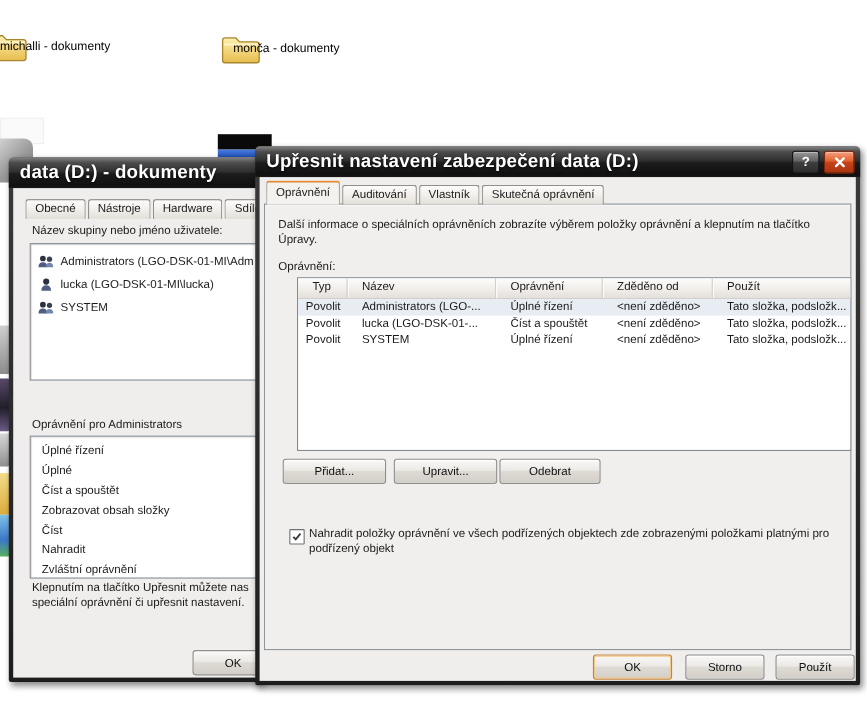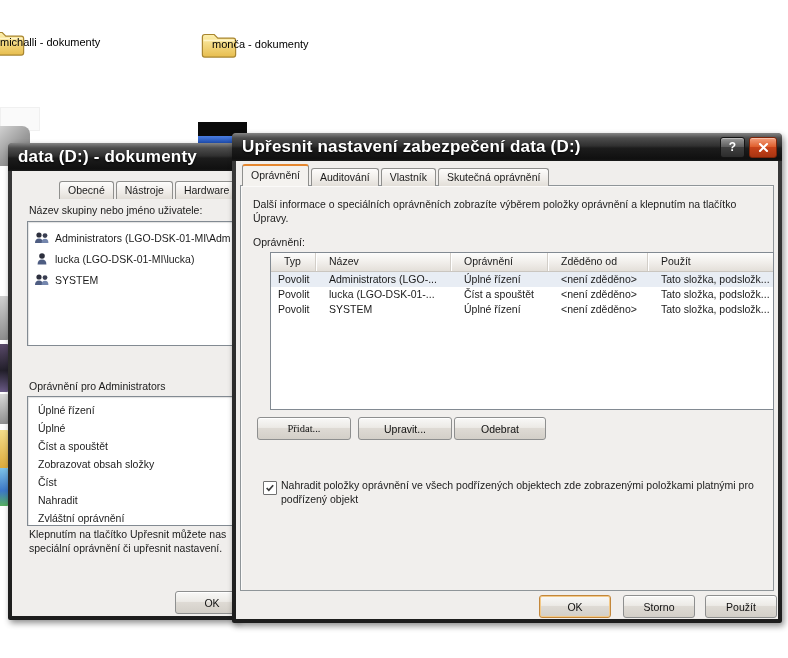--- a/index.html
+++ b/index.html
@@ -124,21 +124,21 @@
 
   <div class="frag-black"></div>
   <div class="frag-blue"></div>
 
   <div class="win" style="left:8px;top:143px;width:230px;height:477px;z-index:10;">
     <div class="titlebar">
       <span class="title-text">data (D:) - dokumenty</span>
     </div>
     <div class="client">
 
-      <div class="tabs" style="left:11px;top:7px;height:21px;margin-left:36px;">
+      <div class="tabs" style="left:11px;top:7px;height:21px;">
         <div class="tab">Obecné</div>
         <div class="tab">Nástroje</div>
         <div class="tab">Hardware</div>
         <div class="tab">Sdílení</div>
 
       </div>
 
       <div class="lbl" style="left:17px;top:33px;">Název skupiny nebo jméno uživatele:</div>
 
       <div class="sunken" style="position:absolute;left:15px;top:50px;width:210px;height:118px;padding-top:5px;">
@@ -239,21 +239,21 @@
           </div>
           <div class="lv-row">
             <div class="cell">Povolit</div>
             <div class="cell">SYSTEM</div>
             <div class="cell">Úplné řízení</div>
             <div class="cell">&lt;není zděděno&gt;</div>
             <div class="cell">Tato složka, podsložk...</div>
           </div>
         </div>
 
-        <div class="btn" style="left:16px;top:231px;width:92px;font-family:Liberation Serif, serif;">Přidat...</div>
+        <div class="btn" style="left:16px;top:231px;width:92px;">Přidat...</div>
         <div class="btn" style="left:117px;top:231px;width:92px;">Upravit...</div>
         <div class="btn" style="left:213px;top:231px;width:90px;">Odebrat</div>
 
         <div class="chk" style="left:22px;top:295px;">
           <svg width="10" height="10" viewBox="0 0 12 12">
             <path d="M2 6 L4.6 8.8 L9.8 2.6" stroke="#3a3a3a" stroke-width="2" fill="none"></path>
           </svg>
         </div>
         <div style="position:absolute;left:40px;top:292px;width:486px;line-height:14px;">Nahradit položky oprávnění ve všech podřízených objektech zde zobrazenými položkami platnými pro podřízený objekt</div>
       </div>

